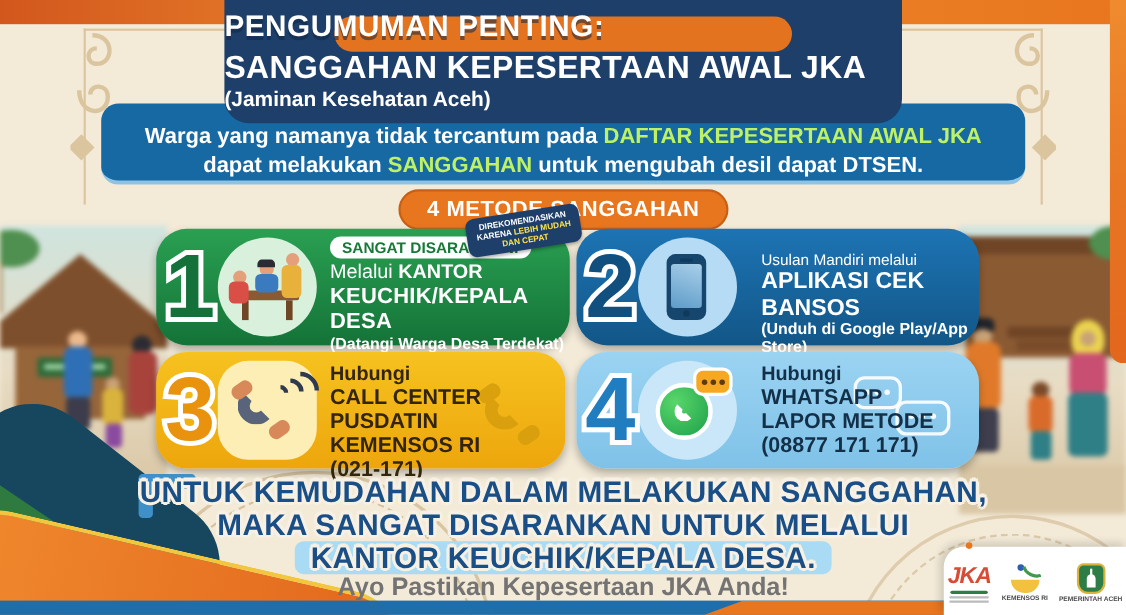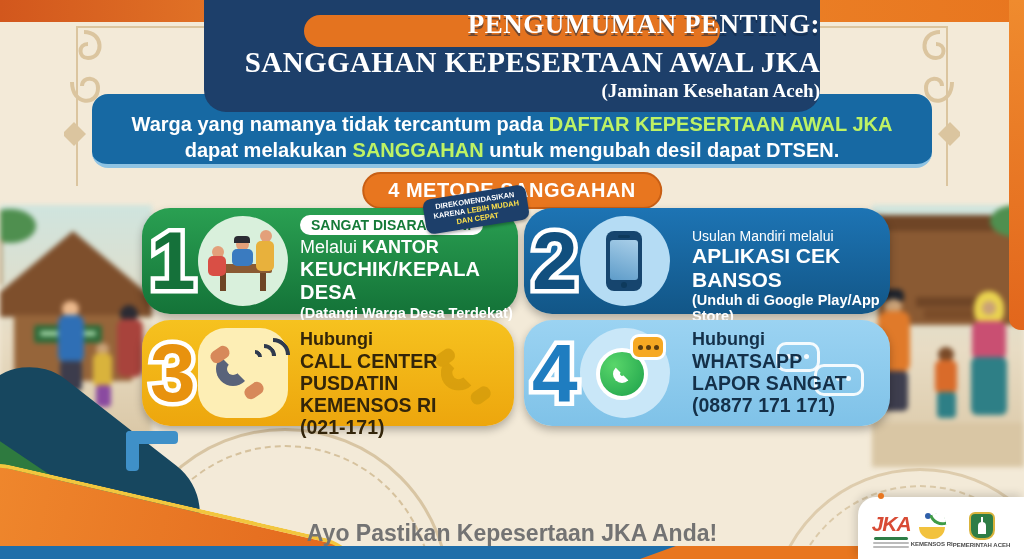--- a/index.html
+++ b/index.html
@@ -41,21 +41,21 @@
   
   .scene { position:absolute; z-index:1; filter:blur(2.5px); overflow:hidden; }
   .scene-left { left:0; top:205px; width:152px; height:240px; }
   .scene-right { left:872px; top:205px; width:152px; height:262px; }
   .scene .sky { position:absolute; inset:0;
     background:linear-gradient(180deg,#cfe4de 0%,#e8dcc4 55%,#d9c6a4 100%); }
   .sprite { position:absolute; }
 
   
   .header-block { position:absolute; left:204px; top:0; width:616px; height:112px;
-    background:#1d3f6a; border-radius:0 0 22px 22px; z-index:5; text-align:right;font-family:Liberation Serif, serif; }
+    background:#1d3f6a; border-radius:0 0 22px 22px; z-index:5; text-align:left; }
   .kicker-pill { position:absolute; left:50%; top:15px; transform:translateX(-50%);
     width:416px; height:32px; background:#e4731f; border-radius:16px; }
   .kicker { position:absolute; left:0; right:0; top:9px; font-size:27px; font-weight:800;
     color:#fff; letter-spacing:.5px; text-shadow:0 3px 0 rgba(17,38,66,.55); }
   .title { position:absolute; left:0; right:0; top:46px; font-size:29px; font-weight:800;
     color:#fff; letter-spacing:.4px; }
   .subtitle { position:absolute; left:0; right:0; top:80px; font-size:19px; font-weight:700; color:#fff; }
 
   .intro-banner { position:absolute; left:92px; top:94px; width:840px; height:74px;
     background:#1769a3; border-radius:16px; border-bottom:4px solid #8ec3e3; z-index:4;
@@ -176,21 +176,21 @@
   .bracket-v { position:absolute; left:126px; top:431px; width:13px; height:40px;
     background:#3f90c8; border-radius:4px; z-index:5; }
 
   .closing { position:absolute; left:0; top:520px; width:1024px; text-align:center;
     font-size:23px; font-weight:800; color:#737373; z-index:5; }
 
   
   .logo-panel { position:absolute; left:858px; top:497px; width:166px; height:62px;
     background:#fff; border-radius:18px 0 0 0; z-index:6;
     box-shadow:-3px -3px 8px rgba(0,0,0,.15);
-    display:flex; align-items:center; justify-content:center; padding-top:4px; }
+    display:flex; align-items:center; justify-content:center; gap:10px; padding-top:4px; }
   .logo { text-align:center; }
   .logo .cap { font-size:6px; color:#4a4a4a; line-height:7px; margin-top:2px; font-weight:700; }
   .jka-text { font-size:21px; font-weight:800; color:#d84b35; font-style:italic;
     letter-spacing:-1px; position:relative; }
   .jka-dot { position:absolute; left:20px; top:-4px; width:6px; height:6px;
     background:#e8761f; border-radius:50%; }
   .jka-bar { width:34px; height:3px; background:#2e7d46; border-radius:2px; margin:1px auto 0; }
   .cap-bars div { width:36px; height:2px; background:#bbb; margin:2px auto 0; border-radius:1px; }
   .kem-icon { position:relative; width:30px; height:26px; margin:0 auto; }
   .kem-hand { position:absolute; left:2px; bottom:0; width:26px; height:12px;
@@ -391,27 +391,32 @@
           <span class="dot d3"></span>
         </div>
     </div>
     <div class="num">
       <span class="stroke">4</span>
       <span class="fill">4</span>
     </div>
     <div class="content c4-content">
       <div class="c4-l1">Hubungi</div>
       <div class="c4-l2">WHATSAPP</div>
-      <div class="c4-l3">LAPOR SANGAT</div>
+      <div class="c4-l3">LAPOR METODE</div>
       <div class="c4-l4">(08877 171 171)</div>
     </div>
   </div>
 
   <div class="bracket-h"></div>
   <div class="bracket-v"></div>
+  <div class="advice">
+    <div class="ln">UNTUK KEMUDAHAN DALAM MELAKUKAN SANGGAHAN,</div>
+    <div class="ln">MAKA SANGAT DISARANKAN UNTUK MELALUI</div>
+    <div class="ln"><span class="hl3">KANTOR KEUCHIK/KEPALA DESA.</span></div>
+  </div>
 
   <div class="closing">Ayo Pastikan Kepesertaan JKA Anda!</div>
 
   <div class="logo-panel">
     <div class="logo">
       <div class="jka-text">JKA</div>
       <div class="jka-dot"></div>
       <div class="jka-bar"></div>
       <div class="cap-bars">
           <div></div>

